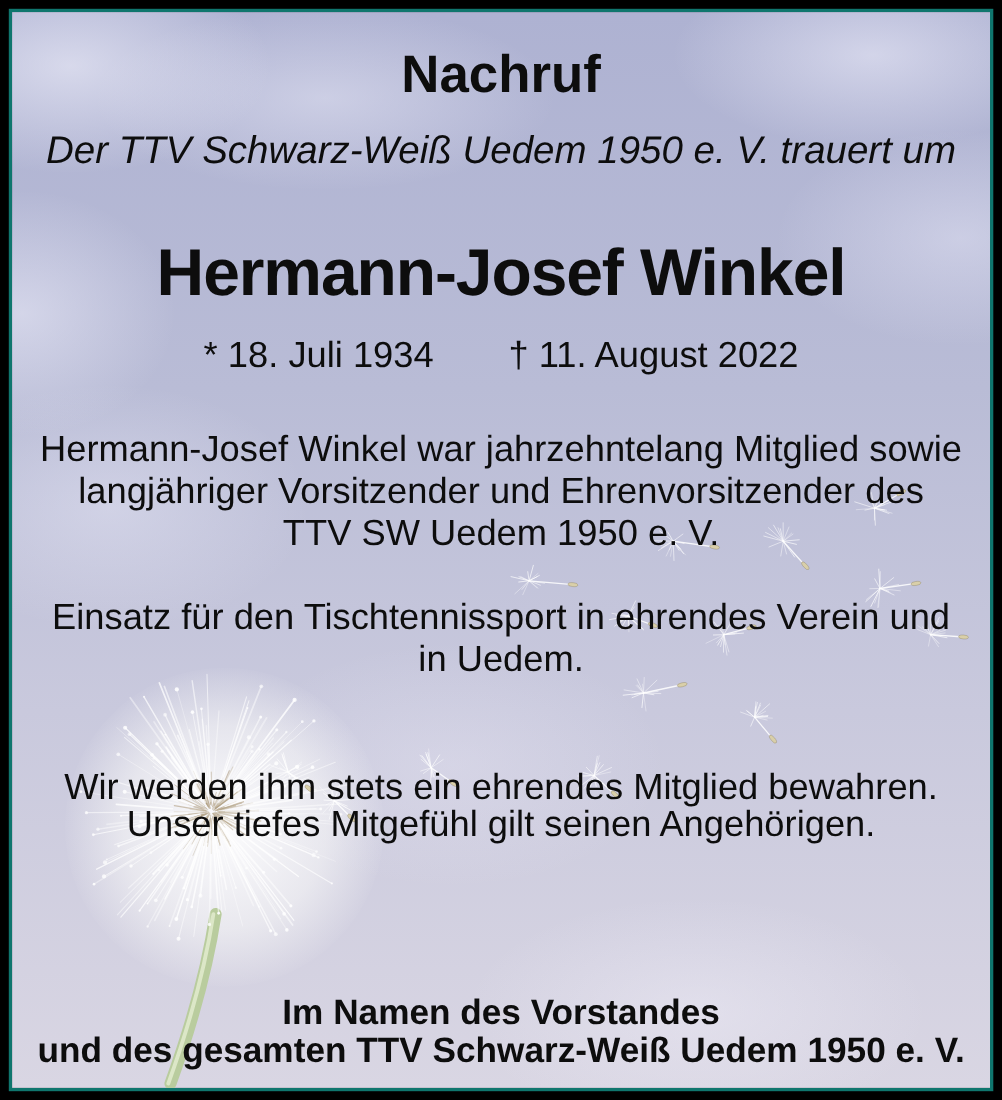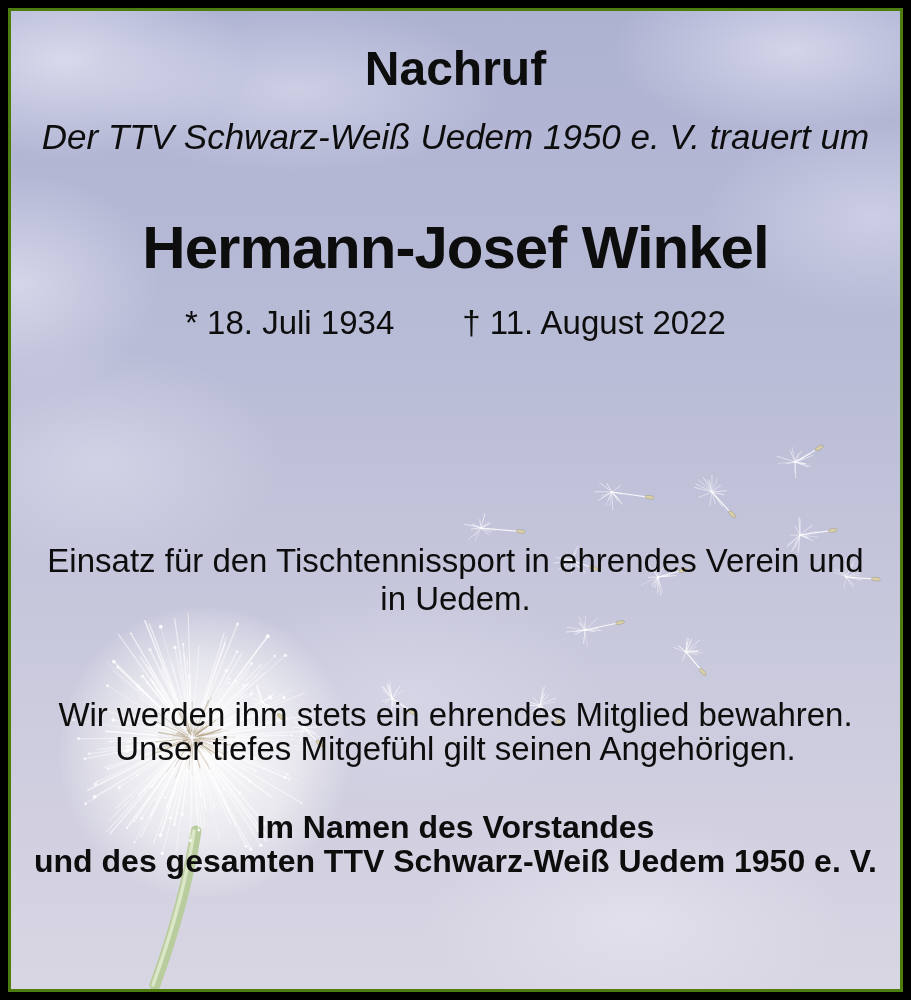--- a/index.html
+++ b/index.html
@@ -1,17 +1,17 @@
 <!DOCTYPE html>
 <html><head>
 <meta charset="utf-8">
 <style>
   html,body{margin:0;padding:0;background:#444;}
   #page{position:relative;width:911px;height:1000px;background:#000;box-sizing:border-box;padding:8px;font-family:"Liberation Sans",sans-serif;}
-  #inner{position:relative;width:100%;height:100%;box-sizing:border-box;border:3px solid #4d7c0f;overflow:hidden;}
+  #inner{position:relative;width:100%;height:100%;box-sizing:border-box;border:3px solid #0f766e;overflow:hidden;}
   #sky{position:absolute;inset:0;
     background:
       radial-gradient(ellipse 260px 140px at 6% 5%, rgba(242,242,252,0.60), rgba(242,242,252,0) 70%),
       radial-gradient(ellipse 300px 120px at 32% 8%, rgba(238,238,250,0.45), rgba(238,238,250,0) 70%),
       radial-gradient(ellipse 260px 120px at 88% 4%, rgba(240,240,252,0.55), rgba(240,240,252,0) 70%),
       radial-gradient(ellipse 200px 160px at 1% 28%, rgba(240,240,252,0.50), rgba(240,240,252,0) 70%),
       radial-gradient(ellipse 240px 140px at 97% 21%, rgba(238,238,252,0.40), rgba(238,238,252,0) 70%),
       radial-gradient(ellipse 260px 160px at 10% 46%, rgba(242,242,254,0.35), rgba(242,242,254,0) 70%),
       radial-gradient(ellipse 300px 150px at 70% 93%, rgba(240,238,248,0.45), rgba(240,238,248,0) 70%),
       radial-gradient(ellipse 280px 160px at 45% 70%, rgba(240,238,250,0.28), rgba(240,238,250,0) 70%),
@@ -20,21 +20,21 @@
     background:radial-gradient(circle, rgba(255,255,255,0.95) 0%, rgba(252,252,250,0.55) 45%, rgba(255,255,255,0) 72%);}
   #deco{position:absolute;left:0;top:0;pointer-events:none;}
   .txt{position:absolute;left:0;width:100%;text-align:center;color:#0d0d0d;}
   #title{top:34px;font-size:48px;font-weight:bold;line-height:48px;}
   #intro{top:106px;font-size:35px;line-height:40px;font-style:italic;}
   #name{top:197px;font-size:60px;font-weight:bold;line-height:80px;letter-spacing:-1px;}
   #dates{top:293px;font-size:33px;line-height:38px;}
   #dates .death{margin-left:68px;}
   .para{font-size:33px;line-height:38px;}
   #p1{top:378px;} #p2{top:531px;} #p3{top:685px;} #p4{top:719px;}
-  #closing{top:799px;font-size:32px;font-weight:bold;line-height:34px;}
+  #closing{top:892px;font-size:32px;font-weight:bold;line-height:34px;}
 </style>
 </head>
 <body>
 
 <div id="page">
   <div id="inner">
     <div id="sky"></div>
     <div id="glow"></div>
     <svg id="deco" width="895" height="978" viewBox="0 0 895 978">
         <path d="M185,820 C177,872 161,927 144,974" stroke="#b9cc9e" stroke-width="11" fill="none" stroke-linecap="round"></path>
@@ -621,20 +621,25 @@
       </svg>
 
     <div class="txt" id="title">Nachruf</div>
     <div class="txt" id="intro">Der TTV Schwarz-Weiß Uedem 1950 e. V. trauert um</div>
     <div class="txt" id="name">Hermann-Josef Winkel</div>
 
     <div class="txt" id="dates">
       <span class="birth">* 18. Juli 1934</span><span class="death">† 11. August 2022</span>
     </div>
 
+    <div class="txt para" id="p1">
+      <div>Hermann-Josef Winkel war jahrzehntelang Mitglied sowie</div>
+      <div>langjähriger Vorsitzender und Ehrenvorsitzender des</div>
+      <div>TTV SW Uedem 1950 e. V.</div>
+    </div>
 
     <div class="txt para" id="p2">
       <div>Einsatz für den Tischtennissport in ehrendes Verein und</div>
       <div>in Uedem.</div>
     </div>
 
     <div class="txt para" id="p3">Wir werden ihm stets ein ehrendes Mitglied bewahren.</div>
     <div class="txt para" id="p4">Unser tiefes Mitgefühl gilt seinen Angehörigen.</div>
 
     <div class="txt" id="closing">

